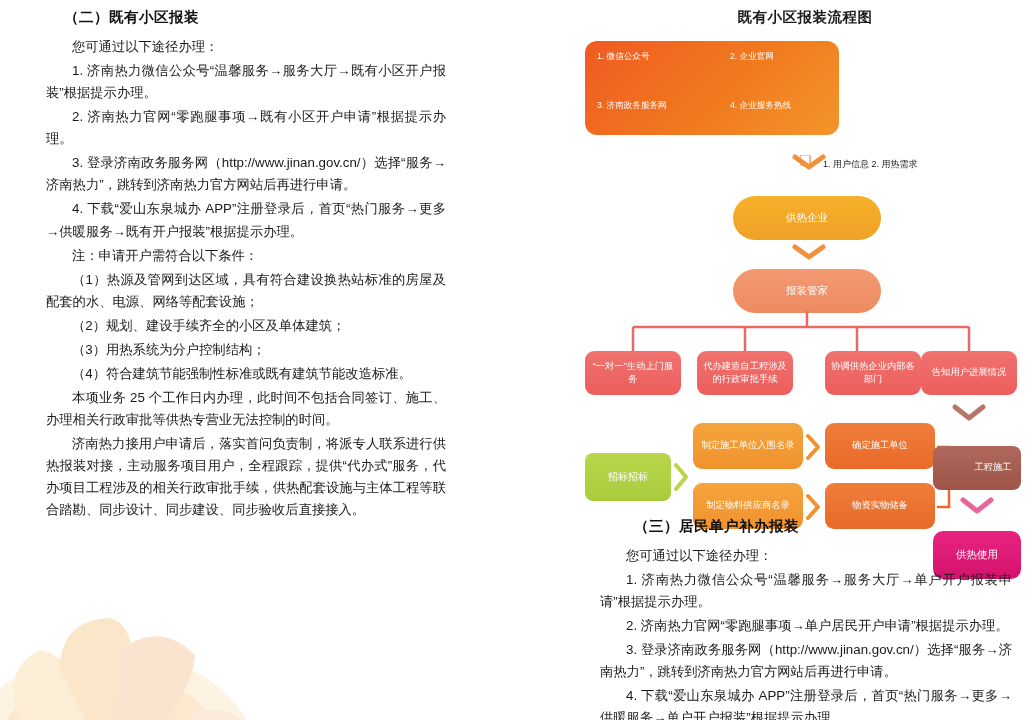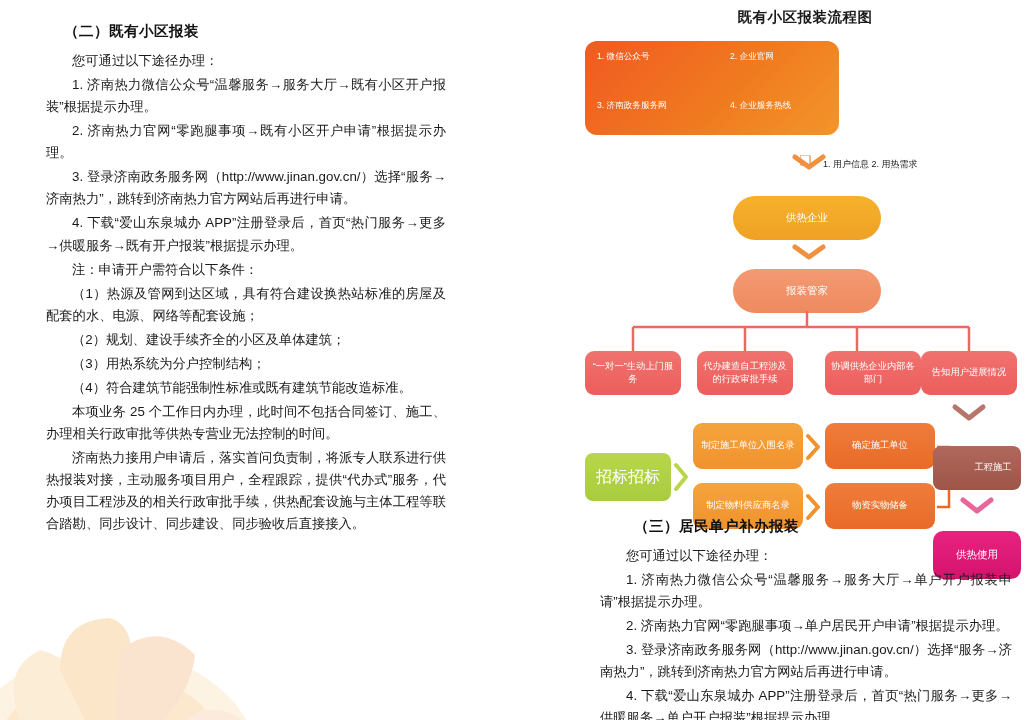--- a/index.html
+++ b/index.html
@@ -27,21 +27,20 @@
     z-index: 0;
   }
 
   
   .left-col {
     position: absolute;
     left: 46px;
     top: 8px;
     width: 400px;
     z-index: 2;
-    margin-top: 14px;
   }
   .sec-heading {
     font-size: 14.5px;
     font-weight: bold;
     letter-spacing: .5px;
     margin: 0 0 9px 18px;
     color: #111;
   }
   .para {
     font-size: 13.3px;
@@ -152,21 +151,21 @@
   .r1a { left: 0px; }
   .r1b { left: 112px; }
   .r1c { left: 240px; }
   .r1d { left: 336px; }
 
   .n-bid {
     left: 0px; top: 412px;
     width: 86px; height: 48px;
     background: linear-gradient(180deg,#b9d64a,#a8cc3e);
     border-radius: 8px;
-    font-size: 16px;
+    font-size: 10px;
   }
 
   .n-or1 {
     left: 108px; top: 382px;
     width: 110px; height: 46px;
     background: linear-gradient(180deg,#f5a43c,#f0922e);
   }
   .n-or2 {
     left: 108px; top: 442px;
     width: 110px; height: 46px;

